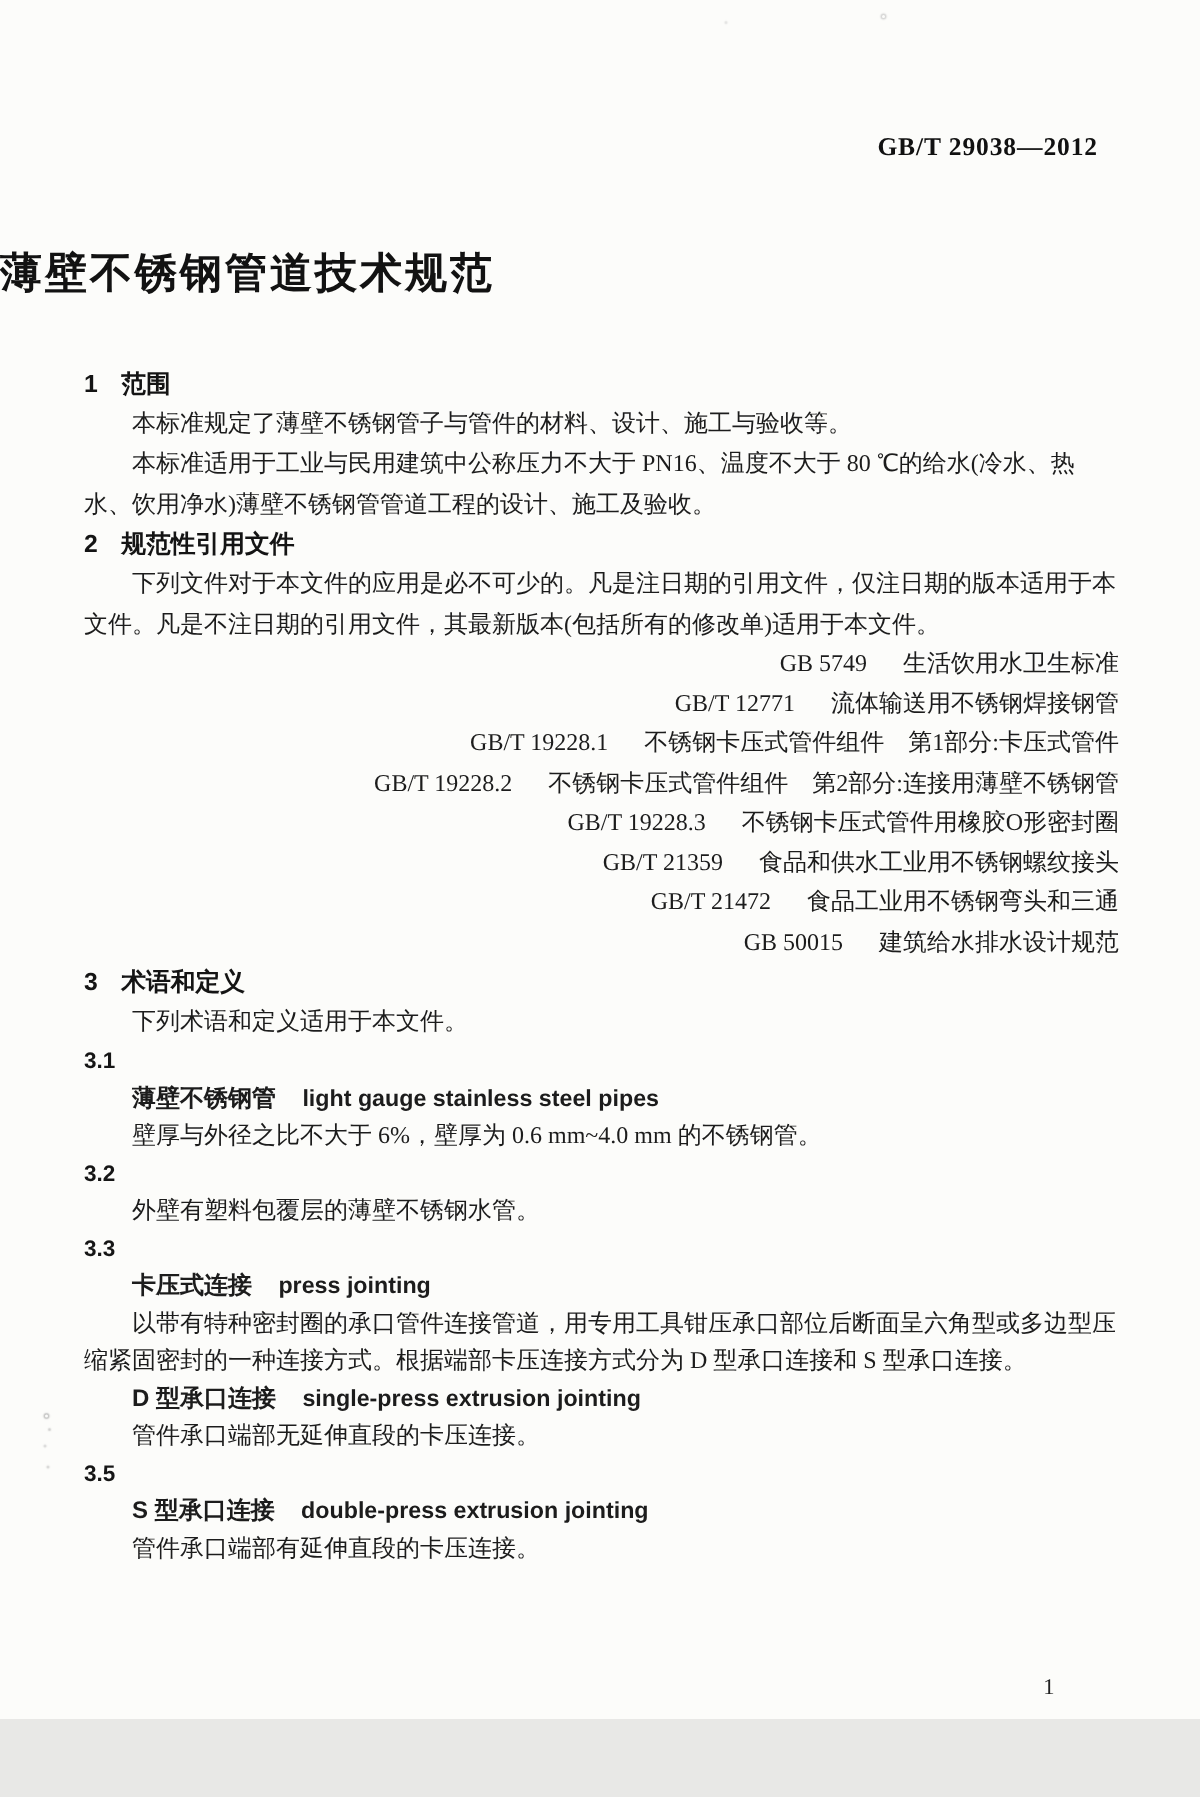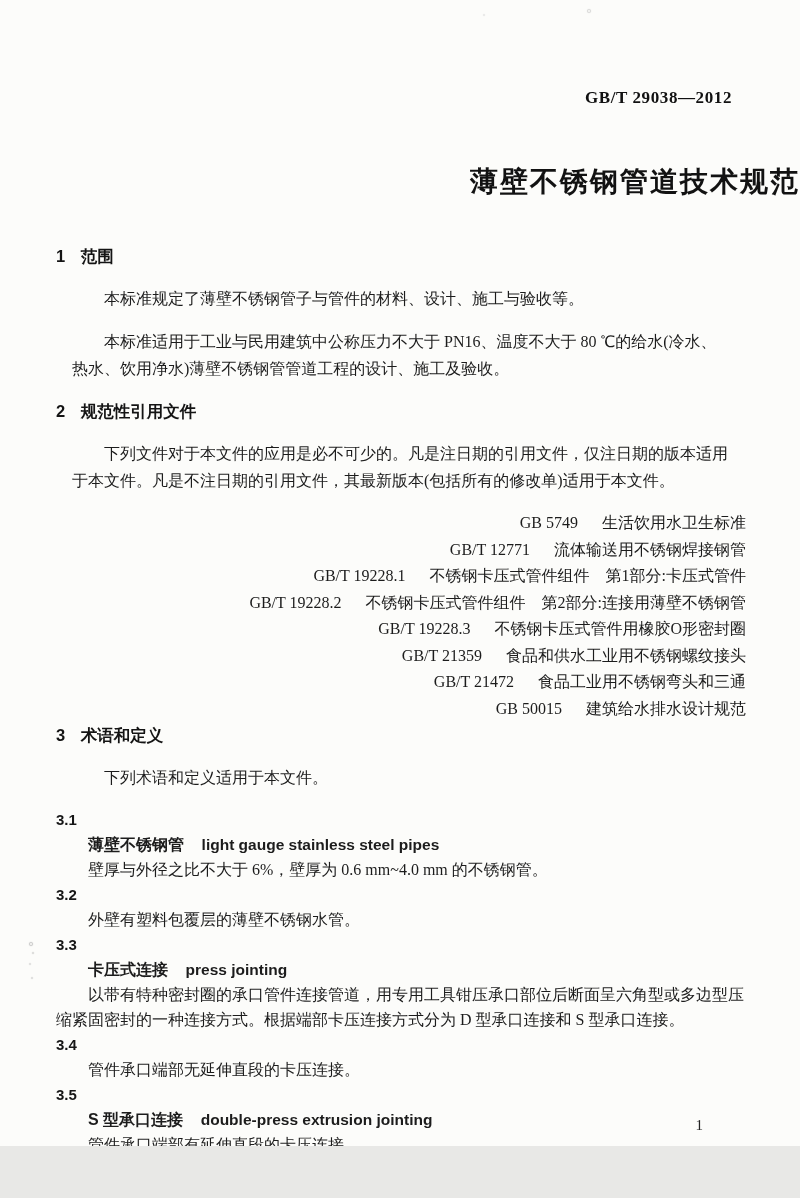--- a/index.html
+++ b/index.html
@@ -15,36 +15,36 @@
   
   .doc-code {
     position:absolute; top:88px; right:68px;
     font-family:"Liberation Serif", serif;
     font-weight:700; font-size:17px; letter-spacing:0.6px;
     color:#111;
   }
   
   .doc-title {
     position:absolute; top:163px; left:0; width:100%;
-    text-align:right;
+    text-align:left;
     font-family:"Liberation Sans", sans-serif;
     font-weight:700; font-size:28px; letter-spacing:2px;
     color:#121212;
   }
   .content {
     position:absolute; top:0; left:56px; width:690px;
     font-size:16px; line-height:26px;
   }
   .sp-top { height:243px; }
   h2.sec {
     margin:0; font-family:"Liberation Sans", sans-serif;
     font-weight:700; font-size:16.5px; line-height:26px; color:#141414;
   }
   h2.sec .sec-title { margin-left:0.95em; }
-  p.body { margin:16px; text-indent:2em; line-height:27px; }
+  p.body { margin:0; text-indent:2em; line-height:27px; }
   .m18 { margin-top:18px; } .m15 { margin-top:15px; } .m16 { margin-top:16px; }
   .m13 { margin-top:13px; } .m10 { margin-top:10px; }
   ul.refs { list-style:none; margin:0; padding:0; }
   ul.refs li { padding-left:2em; line-height:26.5px;text-align:right; }
   .ref-code { margin-right:1.5em; white-space:nowrap; }
   .terms { margin-top:0; }
   .term-number {
     font-family:"Liberation Sans", sans-serif;
     font-weight:600; font-size:15px; line-height:25px; color:#161616;
   }
@@ -113,21 +113,21 @@
         <p class="term-def">外壁有塑料包覆层的薄壁不锈钢水管。</p>
       </div>
 
       <div>
         <div class="term-number">3.3</div>
         <div class="term-line"><span class="term-zh">卡压式连接</span><span class="term-en">press jointing</span></div>
         <p class="term-def">以带有特种密封圈的承口管件连接管道，用专用工具钳压承口部位后断面呈六角型或多边型压缩紧固密封的一种连接方式。根据端部卡压连接方式分为 D 型承口连接和 S 型承口连接。</p>
       </div>
 
       <div>
-        <div class="term-number">3.4</div>
+        <div class="term-line"><span class="term-zh">D 型承口连接</span><span class="term-en">single-press extrusion jointing</span></div>
         <p class="term-def">管件承口端部无延伸直段的卡压连接。</p>
       </div>
 
       <div>
         <div class="term-number">3.5</div>
         <div class="term-line"><span class="term-zh">S 型承口连接</span><span class="term-en">double-press extrusion jointing</span></div>
         <p class="term-def">管件承口端部有延伸直段的卡压连接。</p>
       </div>
 
     </div>

